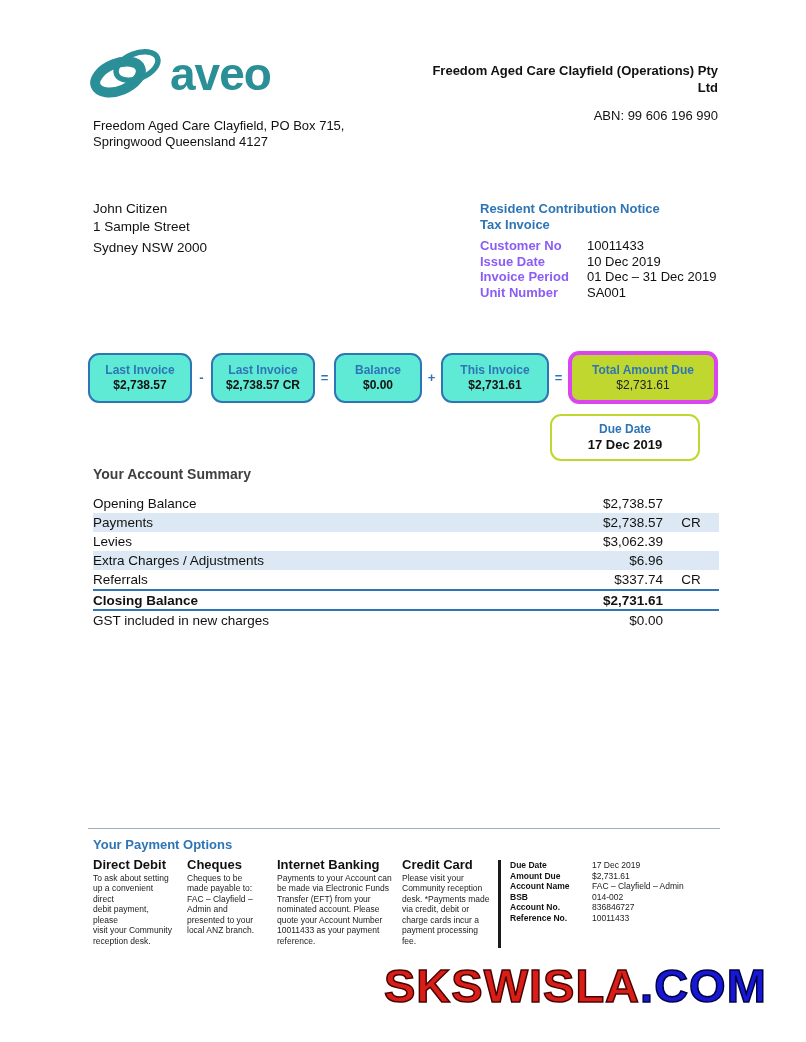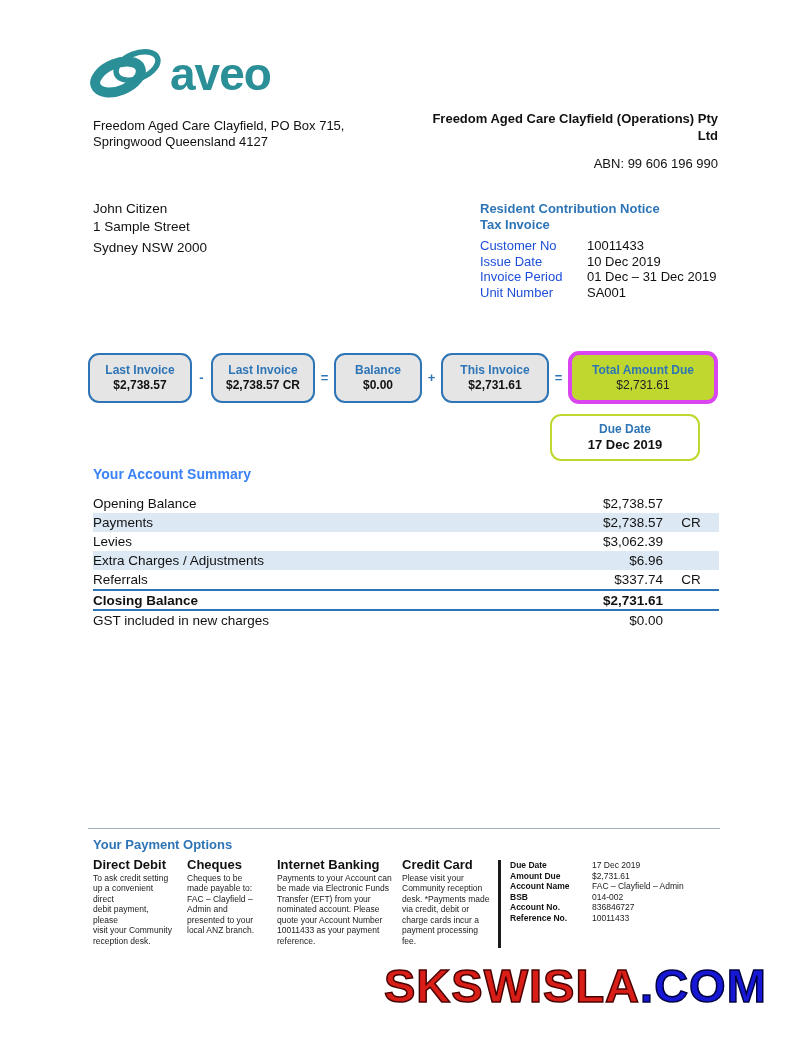--- a/index.html
+++ b/index.html
@@ -4,52 +4,52 @@
 <style>
   * { margin:0; padding:0; box-sizing:border-box; }
   html,body { background:#ffffff; }
   body { font-family:"Liberation Sans", sans-serif; }
   .page { position:relative; width:806px; height:1042px; background:#fff; overflow:hidden; margin:0 auto;padding-left:27px; }
 
   
   .logo { position:absolute; left:88px; top:42px; display:flex; align-items:center; }
   .logo-text { color:#2a8f96; font-size:46px; font-weight:bold; letter-spacing:-1px; margin-left:2px; line-height:1; }
   .company { position:absolute; left:418px; top:62px; width:300px; text-align:right; }
-  .company-name { font-size:13px; font-weight:bold; color:#111; line-height:17px;margin-top:48px; }
+  .company-name { font-size:13px; font-weight:bold; color:#111; line-height:17px; }
   .abn { font-size:13px; color:#111; margin-top:12px; }
   .sender { position:absolute; left:93px; top:118px; font-size:13px; color:#111; line-height:16px; }
 
   
   .recipient { position:absolute; left:93px; top:200px; font-size:13.5px; color:#111; line-height:18px; }
   .recipient .line3 { margin-top:3px; }
   .notice { position:absolute; left:480px; top:201px; width:240px; }
   .notice-title { color:#2e75b6; font-weight:bold; font-size:13px; line-height:16px; }
   .notice-fields { margin-top:5px; }
   .nfield { display:flex; font-size:13px; line-height:15.5px; }
-  .nfield .nlabel { width:107px; font-weight:normal; color:#1d4ed8; flex:none; }
+  .nfield .nlabel { width:107px; font-weight:bold; color:#8b5cf6; flex:none; }
   .nfield .nvalue { color:#111; }
 
   
   .flow { position:absolute; left:88px; top:351px; width:630px; display:flex; align-items:center; justify-content:space-between; }
-  .fbox { height:50px; border:2px solid #2e75b6; border-radius:11px; background:#e5e5e5;
+  .fbox { height:50px; border:2px solid #2e75b6; border-radius:11px; background:#5eead4;
           display:flex; flex-direction:column; align-items:center; justify-content:center; }
   .fbox .ftitle { color:#2e75b6; font-weight:bold; font-size:12px; line-height:15px; }
   .fbox .fvalue { color:#111; font-weight:bold; font-size:12px; line-height:15px; }
   .fbox.w1 { width:104px; } .fbox.w2 { width:104px; } .fbox.w3 { width:88px; } .fbox.w4 { width:108px; }
   .fbox.total { width:150px; height:53px; background:#c0d72f; border:4px solid #d946ef; }
   .fbox.total .fvalue { font-weight:normal; color:#222; }
   .fop { color:#2e75b6; font-weight:bold; font-size:13px; width:14px; text-align:center; flex:none; }
   .duebox { position:absolute; left:550px; top:414px; width:150px; height:47px; border:2px solid #c0d72f; border-radius:11px;
             background:#fff; display:flex; flex-direction:column; align-items:center; justify-content:center; }
   .duebox .ftitle { color:#2e75b6; font-weight:bold; font-size:12px; line-height:15px; }
   .duebox .fvalue { color:#111; font-weight:bold; font-size:13px; line-height:16px; }
 
   
   .summary { position:absolute; left:93px; top:466px; width:626px; }
-  .summary-heading { color:#3b82f6; font-weight:bold; font-size:14px; margin-bottom:12px; }
+  .summary-heading { color:#404040; font-weight:bold; font-size:14px; margin-bottom:12px; }
   .srow { display:flex; align-items:center; font-size:13.5px; color:#111; height:19px; }
   .srow .slabel { flex:1; }
   .srow .samount { width:90px; text-align:right; }
   .srow .ssuffix { width:56px; text-align:center; }
   .srow.shaded { background:#dce9f4; }
   .srow.closing { font-weight:bold; border-top:2px solid #2e75b6; border-bottom:2px solid #2e75b6; height:22px; }
 
   
   .payment { position:absolute; left:88px; top:828px; width:632px; border-top:1px solid #9fb0ba; padding-top:8px; }
   .payment-heading { color:#2e75b6; font-weight:bold; font-size:13px; margin-left:5px; margin-bottom:8px; }
@@ -194,21 +194,21 @@
       <span class="samount">$0.00</span>
       <span class="ssuffix"></span>
     </div>
   </div>
 
   <div class="payment">
     <div class="payment-heading">Your Payment Options</div>
     <div class="pay-cols">
       <div class="pcol c1">
         <div class="ptitle">Direct Debit</div>
-        <div class="pbody">To ask credit setting
+        <div class="pbody">To ask about setting
 up a convenient
 direct
 debit payment,
 please
 visit your Community
 reception desk.</div>
       </div>
       <div class="pcol c2">
         <div class="ptitle">Cheques</div>
         <div class="pbody">Cheques to be

